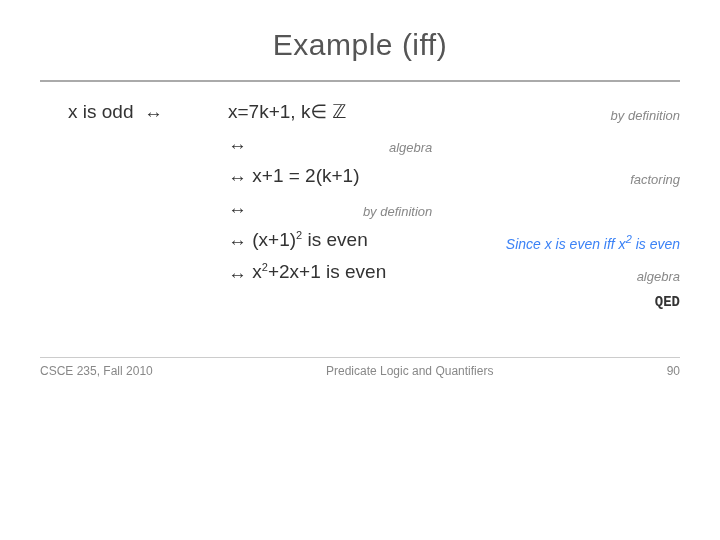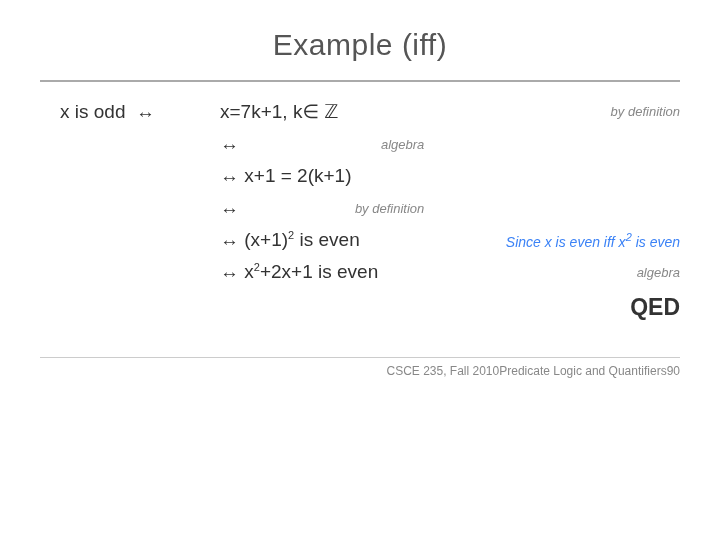--- a/index.html
+++ b/index.html
@@ -38,24 +38,25 @@
       border-top: 2px solid #aaa;
       margin: 8px 0 18px 0;
     }
 
     .content {
       padding-left: 20px;
     }
 
     .row {
       display: flex;
-      align-items: center;
+      align-items: flex-end;
       margin-bottom: 10px;
       font-size: 19px;
       color: #333;
+      margin-left: 8px;
     }
 
     .row-label {
       min-width: 160px;
       font-size: 19px;
       color: #333;
     }
 
     .row-main {
       flex: 1;
@@ -81,39 +82,41 @@
       font-size: 11px;
       vertical-align: super;
     }
 
     .indent1 {
       padding-left: 160px;
     }
 
     .qed {
       text-align: right;
-      font-size: 23px;
+      font-size: 14px;
       font-weight: 600;
       color: #333;
       margin-top: 6px;
       padding-right: 0px;
+      font-family: Liberation Mono, monospace;
     }
 
     .footer {
       position: absolute;
       bottom: 14px;
       left: 40px;
       right: 40px;
       display: flex;
-      justify-content: flex-end;
+      justify-content: space-between;
       align-items: center;
       font-size: 12px;
       color: #888;
       border-top: 1px solid #ccc;
       padding-top: 6px;
+      gap: 26px;
     }
 
     .arrow {
       font-size: 19px;
     }
   </style>
 </head>
 <body>
 
 <div class="slide">
@@ -131,20 +134,21 @@
     </div>
 
     <div class="row indent1">
       <span class="arrow">↔</span>&nbsp;
       <span class="row-note">algebra</span>
     </div>
 
     <div class="row indent1">
       <span class="arrow">↔</span>&nbsp;
       <span class="row-main">x+1 = 2(k+1)</span>
+      <span class="row-note">factoring</span>
     </div>
 
     <div class="row indent1">
       <span class="arrow">↔</span>&nbsp;
       <span class="row-note">by definition</span>
     </div>
 
     <div class="row indent1" style="margin-bottom:10px;">
       <span class="arrow">↔</span>&nbsp;
       <span class="row-main">(x+1)<sup>2</sup> is even</span>

